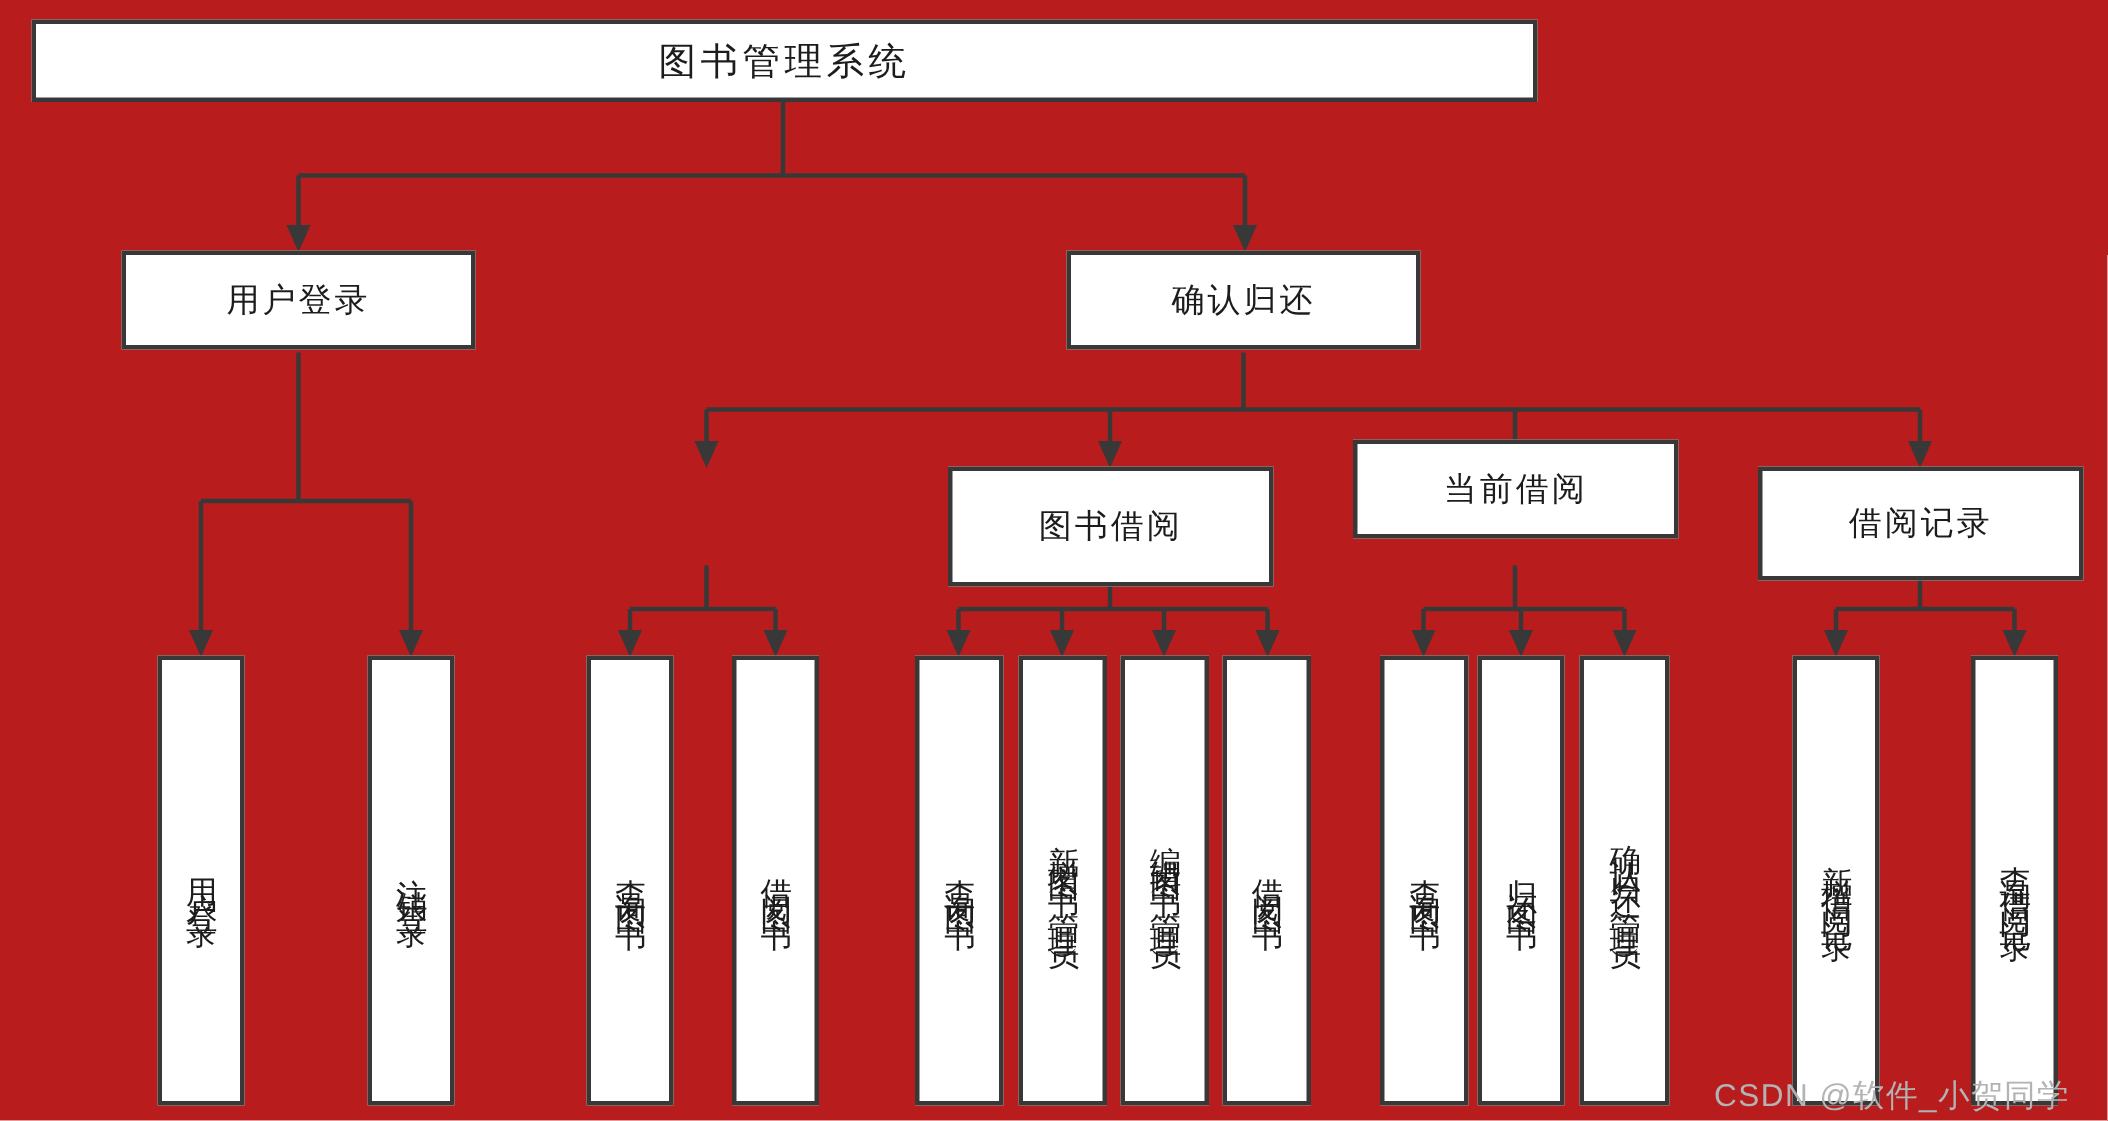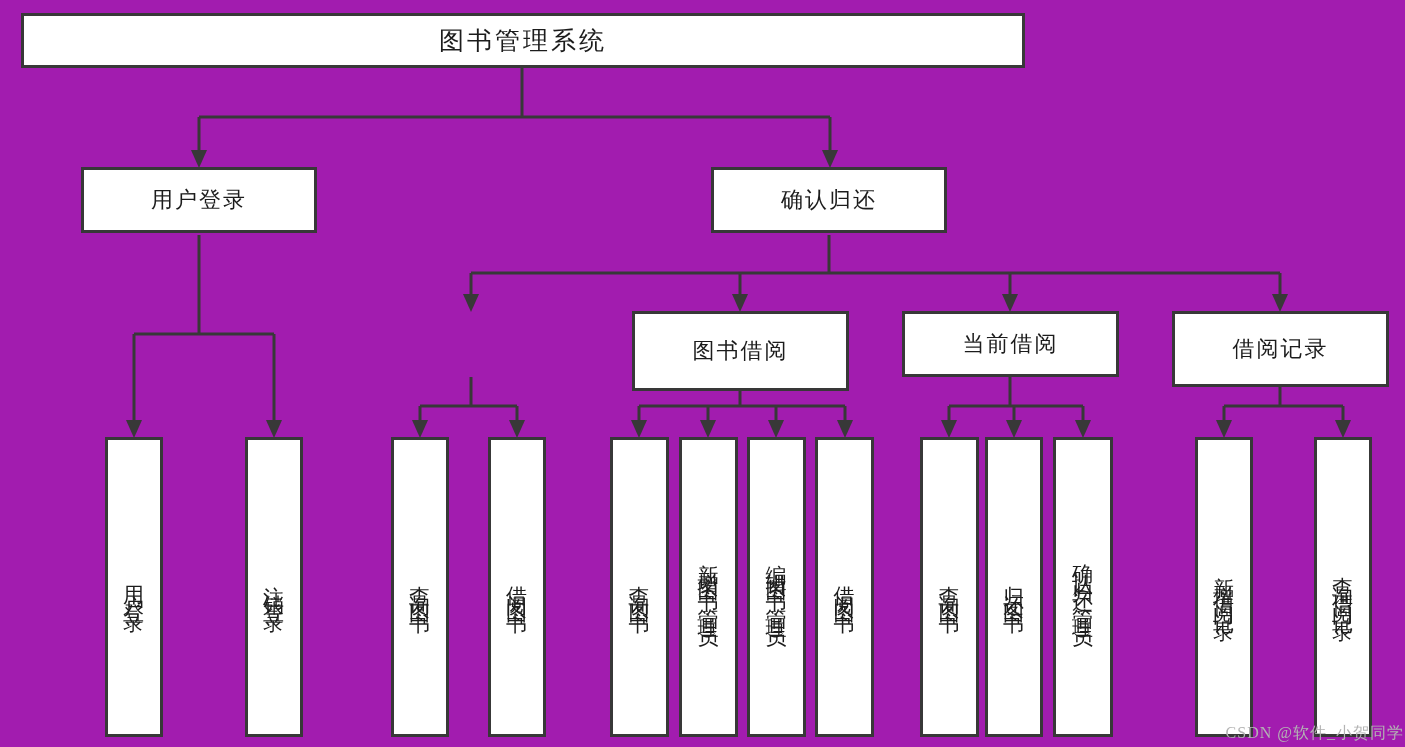--- a/index.html
+++ b/index.html
@@ -4,21 +4,21 @@
 <style>
   html, body {
     margin: 0;
     padding: 0;
     background: #ffffff;
   }
   .stage {
     position: relative;
     width: 1405px;
     height: 747px;
-    background: #a21caf;
+    background: #b91c1c;
     font-family: "Liberation Sans", sans-serif;
     overflow: hidden;
   }
   .connector-layer {
     position: absolute;
     left: 0;
     top: 0;
     width: 1405px;
     height: 747px;
   }
@@ -42,27 +42,26 @@
     letter-spacing: 2px;
   }
   .leaf {
     writing-mode: vertical-rl;
     font-size: 21px;
     letter-spacing: 9px;
     line-height: 1;
   }
   .watermark {
     position: absolute;
-    right: 1px;
+    right: 25px;
     bottom: 3px;
-    font-size: 16px;
+    font-size: 21px;
     letter-spacing: 1px;
     color: #b3b3b3;
     white-space: nowrap;
-    font-family: Liberation Serif, serif;
   }
 </style>
 </head>
 <body>
 
 <div class="stage">
 
   <svg class="connector-layer" width="1405" height="747" viewBox="0 0 1405 747" xmlns="http://www.w3.org/2000/svg">
     <g stroke="#383838" stroke-width="3" fill="none">
 
@@ -105,21 +104,21 @@
       <polygon points="1335,420 1351,420 1343,438"></polygon>
     </g>
   </svg>
 
   <div class="box title-box" style="left:21px; top:13px; width:1004px; height:55px;">图书管理系统</div>
 
   <div class="box hbox" style="left:81px; top:167px; width:236px; height:66px;">用户登录</div>
   <div class="box hbox" style="left:711px; top:167px; width:236px; height:66px;">确认归还</div>
 
   <div class="box hbox" style="left:632px; top:311px; width:217px; height:80px;">图书借阅</div>
-  <div class="box hbox" style="left:902px; top:311px; width:217px; height:66px;">当前借阅</div>
+  <div class="box hbox" style="left:902px; top:293px; width:217px; height:66px;">当前借阅</div>
   <div class="box hbox" style="left:1172px; top:311px; width:217px; height:76px;">借阅记录</div>
 
   <div class="box leaf" style="left:105px; top:437px; width:58px; height:300px;">用户登录</div>
   <div class="box leaf" style="left:245px; top:437px; width:58px; height:300px;">注销登录</div>
 
   <div class="box leaf" style="left:391px; top:437px; width:58px; height:300px;">查询图书</div>
   <div class="box leaf" style="left:488px; top:437px; width:58px; height:300px;">借阅图书</div>
 
   <div class="box leaf" style="left:610px; top:437px; width:59px; height:300px;">查询图书</div>
   <div class="box leaf" style="left:679px; top:437px; width:59px; height:300px;">新增图书（管理员）</div>

